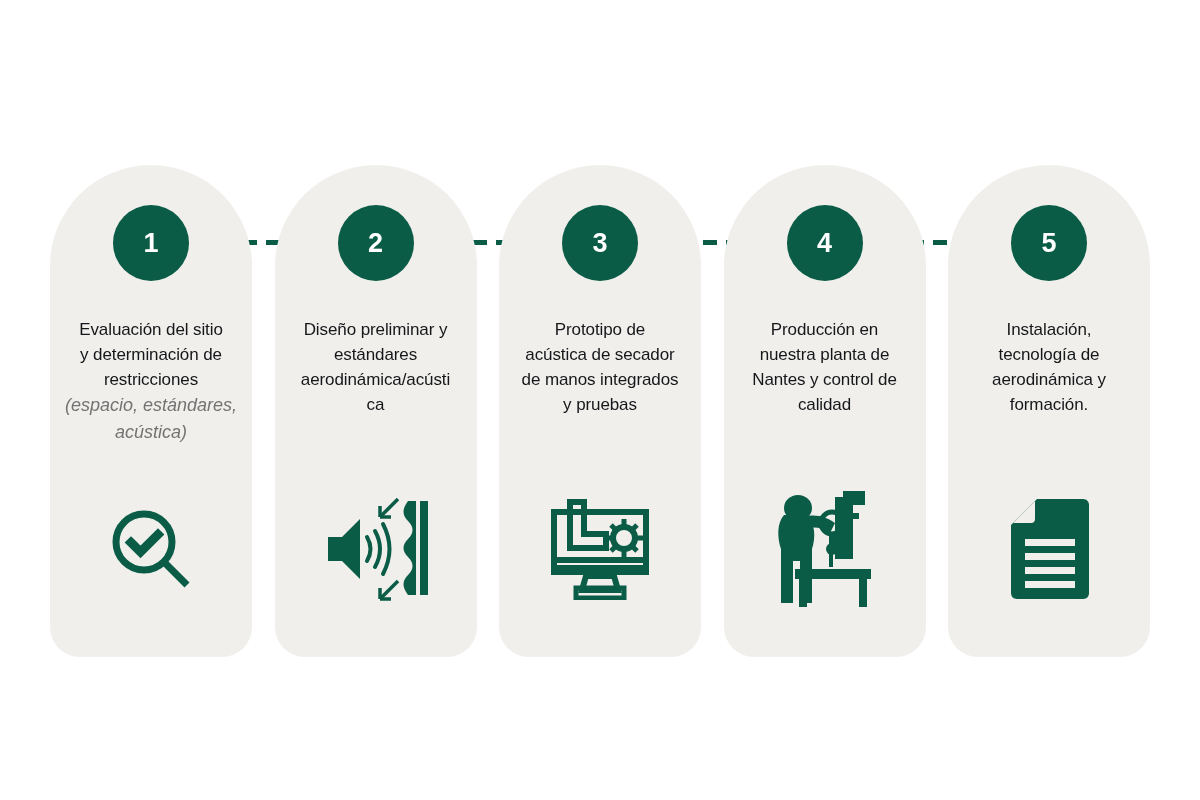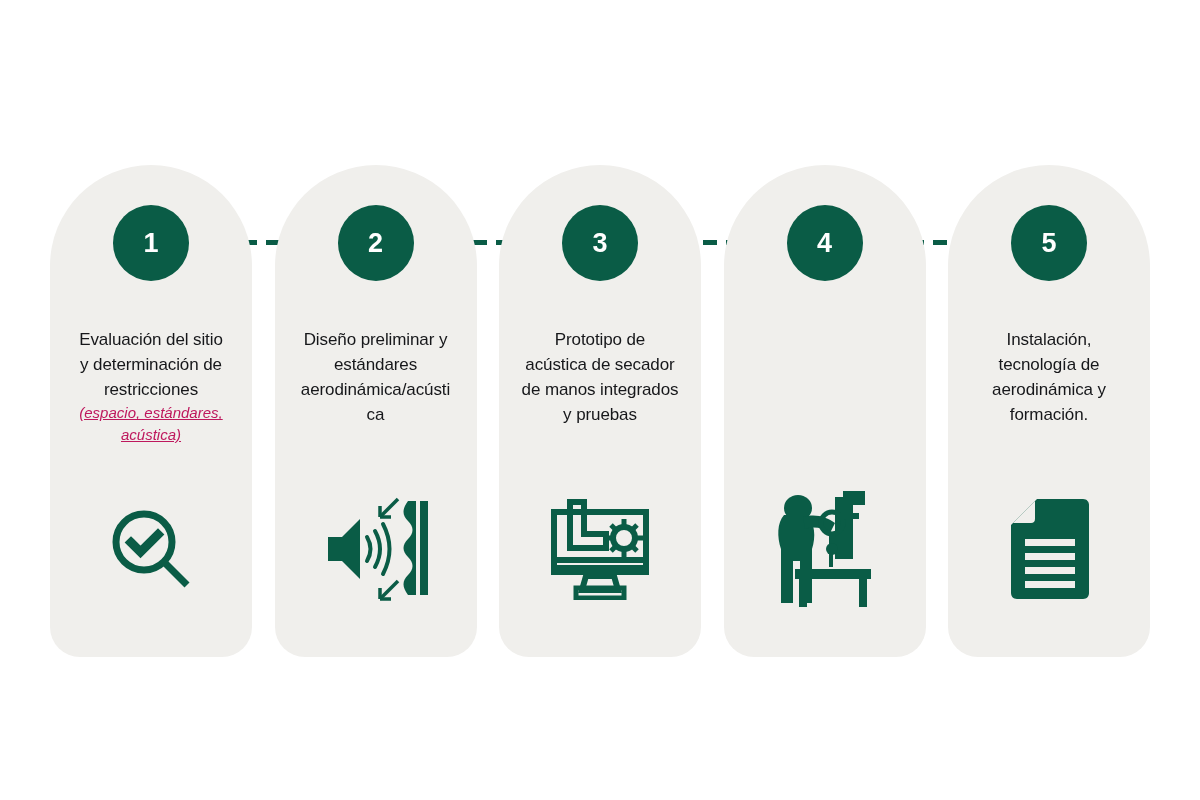--- a/index.html
+++ b/index.html
@@ -63,36 +63,34 @@
     z-index:3;
   }
 
   
   .text-wrap{
     position:absolute;
     top:152px;
     left:0;right:0;
     padding:0 4px;
     text-align:center;
-    margin-top:10px;
   }
   .title{
     font-size:17px;
     line-height:1.48;
     color:#16171A;
     letter-spacing:-0.1px;
     white-space:pre-line;
   }
   .subtitle{
-    font-size:15px;
+    font-size:18px;
     line-height:1.45;
-    color:#be185d;
+    color:#737373;
     font-style:italic;
     white-space:pre-line;
-    text-decoration:underline;
   }
   .subtitle:empty{display:none;}
 
   
   .icon-slot{
     position:absolute;
     bottom:48px;
     left:0;right:0;
     height:120px;
     display:flex;
@@ -200,20 +198,27 @@
               <line x1="89" y1="27" x2="84" y2="32"></line>
               <line x1="68" y1="48" x2="63" y2="53"></line>
             </g>
           </svg>
         </span>
       </div>
     </div>
 
     <div class="card">
       <div class="badge">4</div>
+      <div class="text-wrap">
+        <div class="title">Producción en
+nuestra planta de
+Nantes y control de
+calidad</div>
+
+      </div>
       <div class="icon-slot">
         <span>
           <svg width="104" height="116" viewBox="0 0 104 116" fill="none">
             <g fill="#0A5C46">
 
               <ellipse cx="25" cy="17" rx="14" ry="13"></ellipse>
 
               <path d="M11 24 C4 32 4 46 8 58 L8 112 L20 112 L20 70
                        L27 70 L27 112 L39 112 L39 58
                        C43 46 42 32 34 24 Z"></path>

